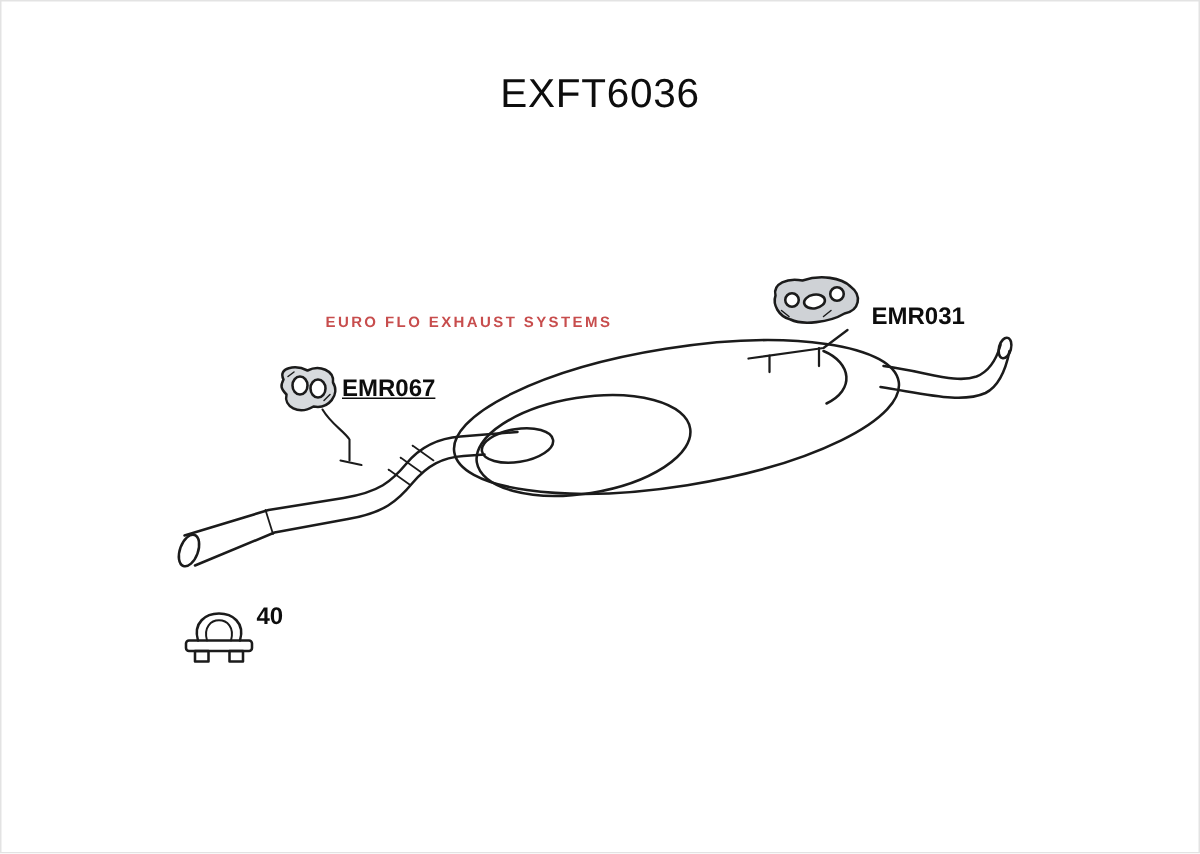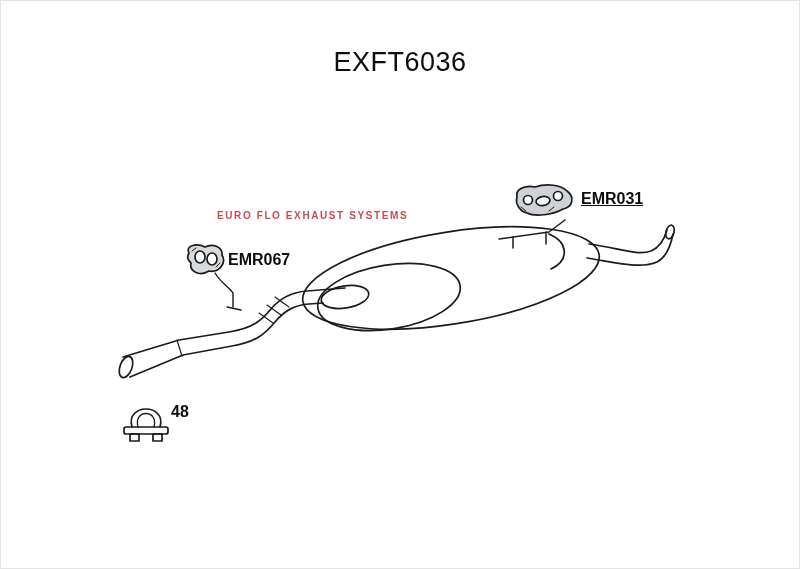--- a/index.html
+++ b/index.html
@@ -40,22 +40,22 @@
     letter-spacing:1.6px;white-space:nowrap;
     filter:blur(0.4px);
     opacity:0.9;
     text-align:center;
   }
   .diagram-svg{position:absolute;left:0;top:0;}
   .part-label{
     position:absolute;
     font-size:16px;font-weight:bold;color:#0d0d0d;
   }
-  .label-gasket{left:580px;top:189px;text-decoration:underline;}
-  .label-mount{left:227px;top:250px;}
+  .label-gasket{left:580px;top:202px;}
+  .label-mount{left:227px;top:250px;text-decoration:underline;}
   .label-clamp{left:170px;top:402px;}
 </style>
 </head>
 <body>
 
 <div class="stage">
 
 
   <div class="wm-tagline">EURO FLO EXHAUST SYSTEMS</div>
 
@@ -117,15 +117,15 @@
         <rect x="129" y="433" width="9" height="7"></rect>
         <rect x="152" y="433" width="9" height="7"></rect>
       </g>
     </g>
   </svg>
 
   <div class="page-title">EXFT6036</div>
 
   <div class="part-label label-gasket">EMR031</div>
   <div class="part-label label-mount">EMR067</div>
-  <div class="part-label label-clamp">48</div>
+  <div class="part-label label-clamp">40</div>
 
 </div>
 
 </body></html>

